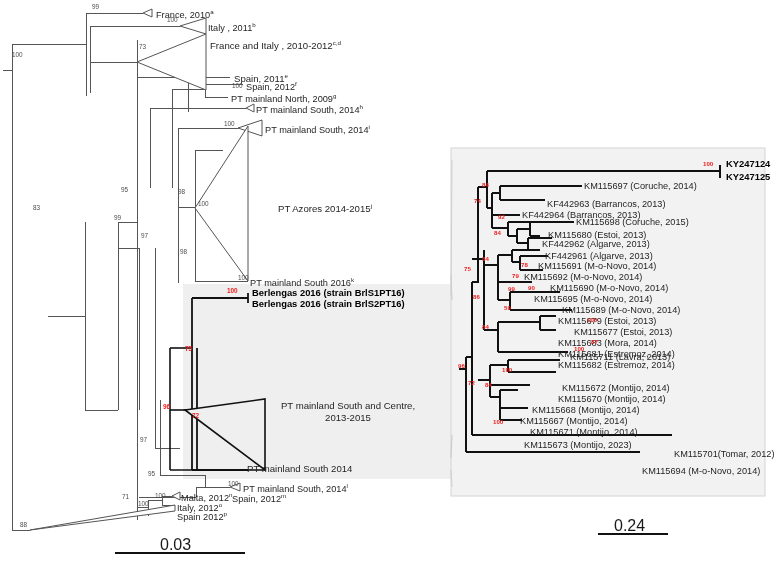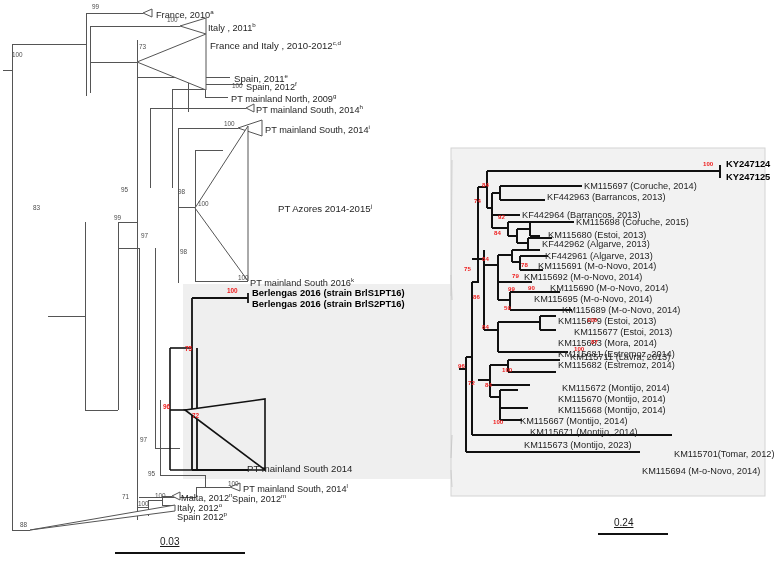--- a/index.html
+++ b/index.html
@@ -8,21 +8,21 @@
        font-family:"Liberation Sans",sans-serif;color:#1a1a1a;}
   #stage{position:absolute;left:0;top:0;width:778px;height:569px;}
   svg{position:absolute;left:0;top:0;width:778px;height:569px;}
   .lbl{position:absolute;font-size:9.2px;line-height:10px;white-space:nowrap;color:#1f1f1f;}
   .lbl.big{font-size:9.6px;}
   .bold{font-weight:bold;font-size:9.4px;color:#000;}
   .bs{position:absolute;font-size:6.4px;line-height:7px;color:#4d4d4d;white-space:nowrap;}
   .bs.red{color:#ee1c1c;font-weight:bold;}
   .bs.ins{font-size:6.1px;}
   .sup{font-size:6.2px;vertical-align:super;}
-  .scaleTxt{position:absolute;font-size:10px;color:#1a1a1a;text-decoration:underline;}
+  .scaleTxt{position:absolute;font-size:16px;color:#1a1a1a;}
   .twoline{line-height:11.5px;text-align:center;}
 </style>
 </head>
 <body>
 
 <div id="stage">
 
   <svg viewBox="0 0 778 569">
 
     <rect x="183" y="284" width="268" height="195" fill="#efefef"></rect>
@@ -228,20 +228,23 @@
   <div class="lbl big" style="left:210px;top:38px;"><span>France  and Italy , 2010-2012</span><span class="sup">c,d</span></div>
   <div class="lbl big" style="left:234px;top:71px;"><span>Spain, 2011</span><span class="sup">e</span></div>
   <div class="lbl" style="left:246px;top:79px;"><span>Spain,  2012</span><span class="sup">f</span></div>
   <div class="lbl" style="left:231px;top:91px;"><span>PT mainland North, 2009</span><span class="sup">g</span></div>
   <div class="lbl" style="left:256px;top:102px;"><span>PT mainland South, 2014</span><span class="sup">h</span></div>
   <div class="lbl" style="left:265px;top:122px;"><span>PT mainland South, 2014</span><span class="sup">i</span></div>
   <div class="lbl big" style="left:278px;top:201px;"><span>PT Azores 2014-2015</span><span class="sup">j</span></div>
   <div class="lbl" style="left:250px;top:275px;"><span>PT mainland South 2016</span><span class="sup">k</span></div>
   <div class="lbl bold" style="left:252px;top:288px;">Berlengas 2016 (strain BrlS1PT16)</div>
   <div class="lbl bold" style="left:252px;top:299px;">Berlengas 2016 (strain BrlS2PT16)</div>
+  <div class="lbl big twoline" style="left:268px;top:400px;width:160px;">
+    <span>PT mainland South and Centre,</span><br><span>2013-2015</span>
+  </div>
   <div class="lbl big" style="left:247px;top:464px;text-align:right;">PT mainland South 2014</div>
   <div class="lbl" style="left:243px;top:481px;"><span>PT mainland South, 2014</span><span class="sup">l</span></div>
   <div class="lbl" style="left:232px;top:491px;"><span>Spain, 2012</span><span class="sup">m</span></div>
   <div class="lbl" style="left:181px;top:490px;"><span>Malta, 2012</span><span class="sup">n</span></div>
   <div class="lbl" style="left:177px;top:500px;"><span>Italy, 2012</span><span class="sup">o</span></div>
   <div class="lbl" style="left:177px;top:509px;"><span>Spain 2012</span><span class="sup">p</span></div>
 
   <div class="bs" style="left:92px;top:3px;">99</div>
   <div class="bs" style="left:167px;top:16px;">100</div>
   <div class="bs" style="left:12px;top:51px;">100</div>
@@ -266,40 +269,40 @@
   <div class="bs" style="left:148px;top:470px;">95</div>
   <div class="bs" style="left:138px;top:500px;">100</div>
   <div class="bs" style="left:155px;top:492px;">100</div>
   <div class="bs" style="left:20px;top:521px;">88</div>
 
   <div class="scaleTxt" style="left:160px;top:536px;">0.03</div>
 
   <div class="lbl bold" style="left:726px;top:159px;">KY247124</div>
   <div class="lbl bold" style="left:726px;top:172px;">KY247125</div>
   <div class="lbl" style="left:584px;top:181px;">KM115697 (Coruche, 2014)</div>
-  <div class="lbl" style="left:547px;top:192px;">KF442963 (Barrancos, 2013)</div>
+  <div class="lbl" style="left:547px;top:199px;">KF442963 (Barrancos, 2013)</div>
   <div class="lbl" style="left:522px;top:210px;">KF442964 (Barrancos, 2013)</div>
   <div class="lbl" style="left:576px;top:217px;">KM115698 (Coruche, 2015)</div>
   <div class="lbl" style="left:548px;top:230px;">KM115680 (Estoi, 2013)</div>
   <div class="lbl" style="left:542px;top:239px;">KF442962 (Algarve, 2013)</div>
   <div class="lbl" style="left:545px;top:251px;">KF442961 (Algarve, 2013)</div>
   <div class="lbl" style="left:538px;top:261px;">KM115691 (M-o-Novo, 2014)</div>
   <div class="lbl" style="left:524px;top:272px;">KM115692 (M-o-Novo, 2014)</div>
   <div class="lbl" style="left:550px;top:283px;">KM115690 (M-o-Novo, 2014)</div>
   <div class="lbl" style="left:534px;top:294px;">KM115695 (M-o-Novo, 2014)</div>
   <div class="lbl" style="left:562px;top:305px;">KM115689 (M-o-Novo, 2014)</div>
   <div class="lbl" style="left:558px;top:316px;">KM115679 (Estoi, 2013)</div>
   <div class="lbl" style="left:574px;top:327px;">KM115677 (Estoi, 2013)</div>
   <div class="lbl" style="left:558px;top:338px;">KM115683 (Mora, 2014)</div>
   <div class="lbl" style="left:558px;top:349px;">KM115681 (Estremoz, 2014)</div>
   <div class="lbl" style="left:558px;top:360px;">KM115682 (Estremoz, 2014)</div>
   <div class="lbl" style="left:570px;top:352px;">KM115711 (Lavra, 2013)</div>
   <div class="lbl" style="left:562px;top:383px;">KM115672 (Montijo, 2014)</div>
   <div class="lbl" style="left:558px;top:394px;">KM115670 (Montijo, 2014)</div>
-  <div class="lbl" style="left:532px;top:405px;margin-left:26px;">KM115668 (Montijo, 2014)</div>
+  <div class="lbl" style="left:532px;top:405px;">KM115668 (Montijo, 2014)</div>
   <div class="lbl" style="left:520px;top:416px;">KM115667 (Montijo, 2014)</div>
   <div class="lbl" style="left:530px;top:427px;text-align:right;">KM115671 (Montijo, 2014)</div>
   <div class="lbl" style="left:524px;top:440px;">KM115673 (Montijo, 2023)</div>
   <div class="lbl" style="left:674px;top:449px;">KM115701(Tomar, 2012)</div>
   <div class="lbl" style="left:642px;top:466px;">KM115694 (M-o-Novo, 2014)</div>
 
   <div class="bs red ins" style="left:703px;top:160px;">100</div>
   <div class="bs red ins" style="left:482px;top:181px;">84</div>
   <div class="bs red ins" style="left:474px;top:197px;">74</div>
   <div class="bs red ins" style="left:498px;top:213px;">92</div>

